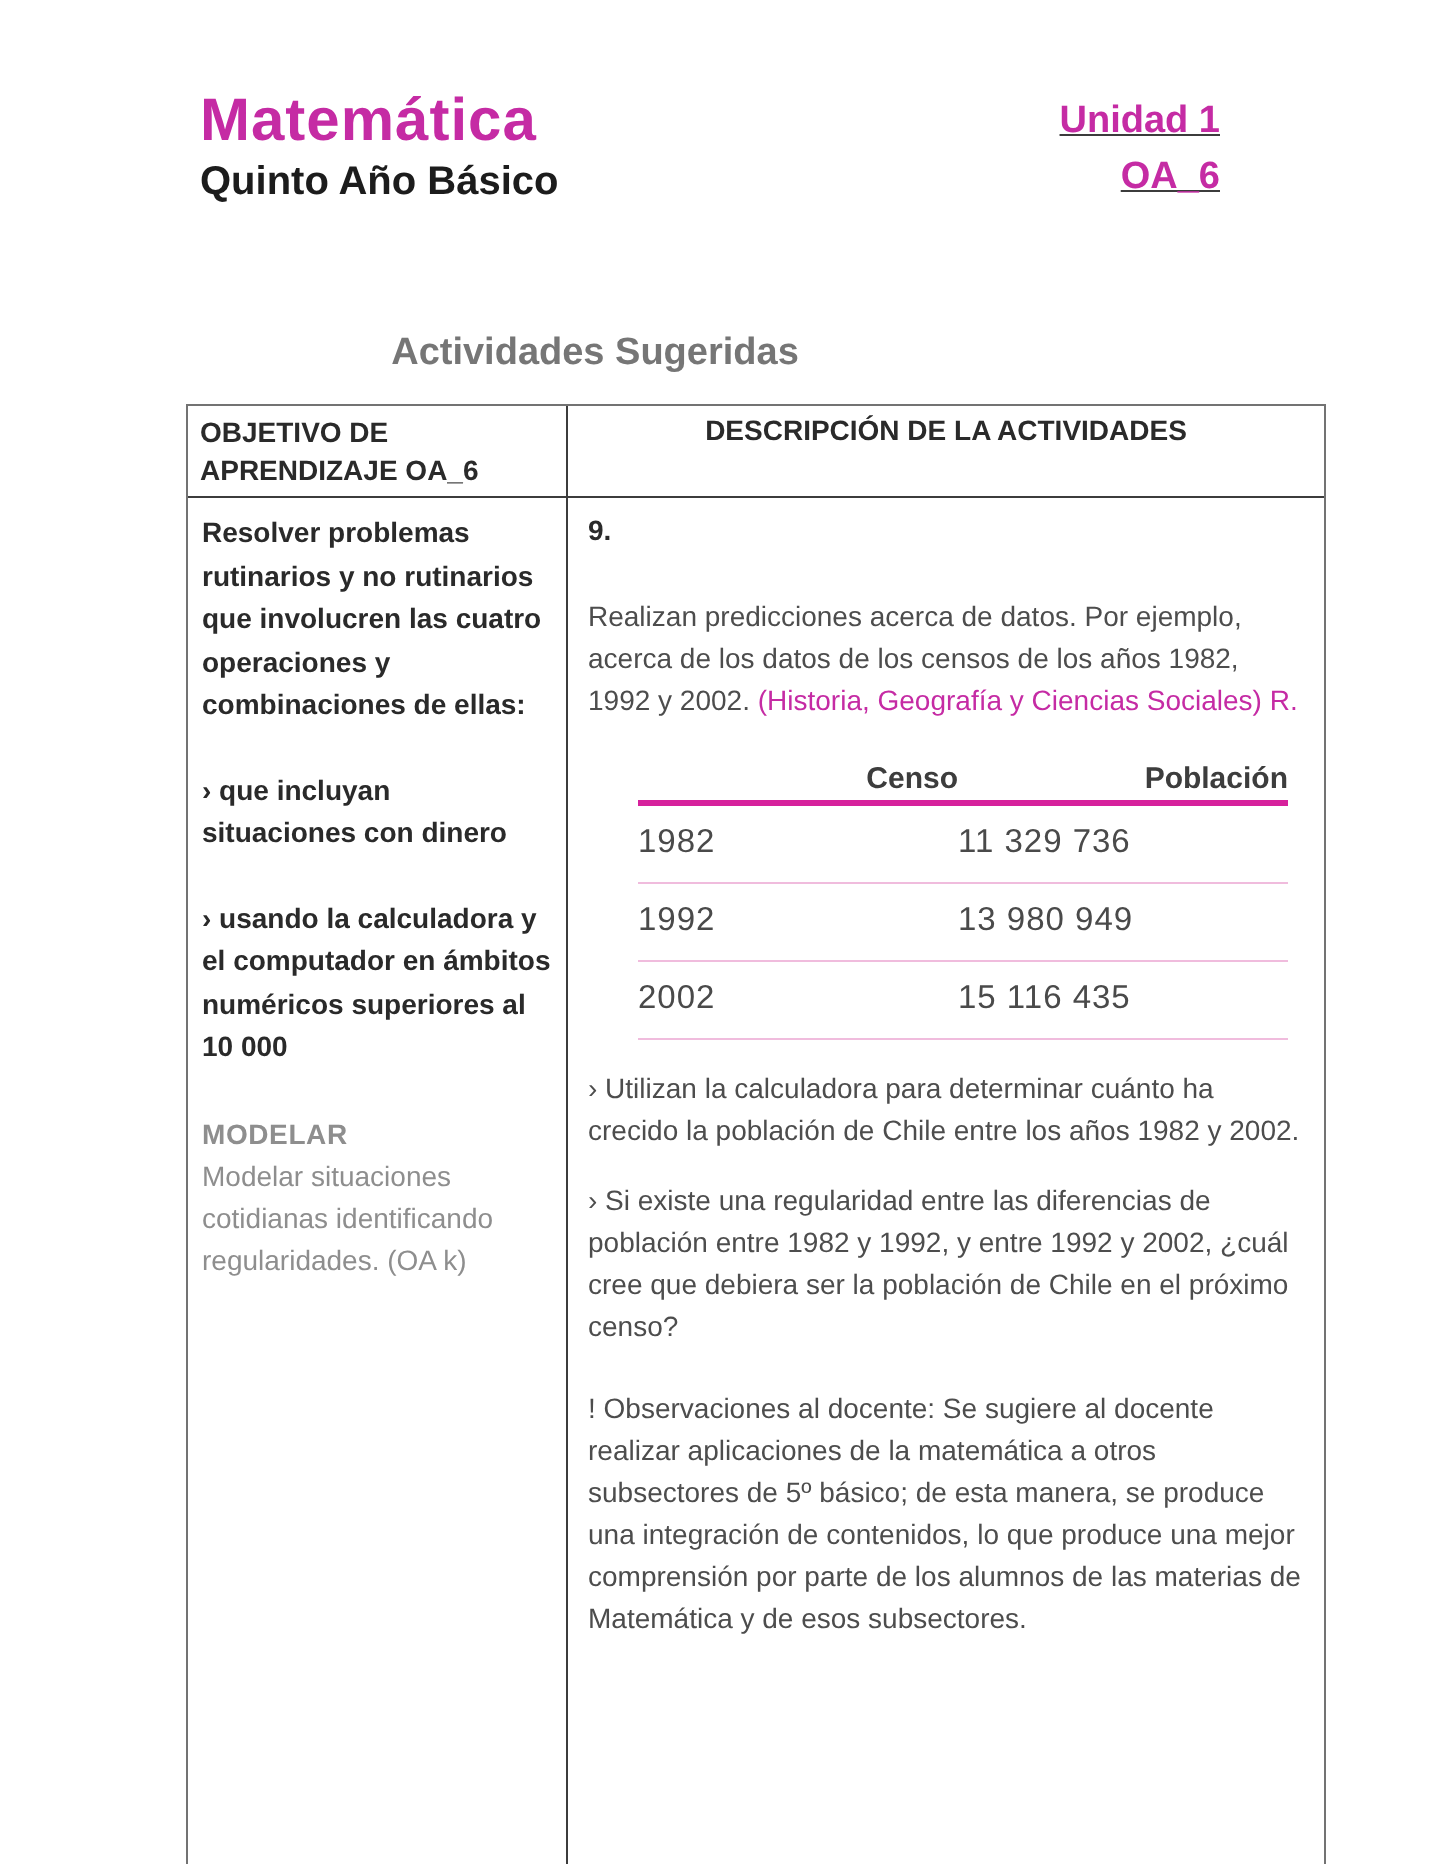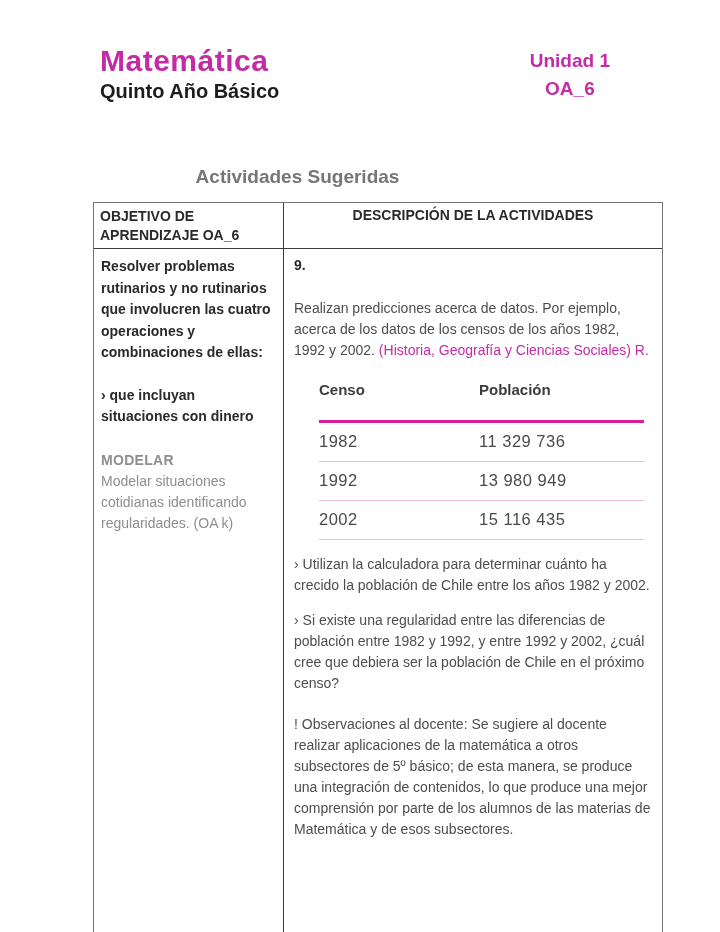--- a/index.html
+++ b/index.html
@@ -12,21 +12,21 @@
   }
 
   
   .doc-header-left { position: absolute; left: 100px; top: 44px; }
   .doc-title {
     font-size: 30px; font-weight: bold; color: #c52ba4; letter-spacing: 0.5px;
   }
   .doc-subtitle {
     font-size: 20px; font-weight: bold; color: #1c1c1c; margin-top: 2px;
   }
-  .doc-header-right { position: absolute; right: 110px; top: 50px; text-align: center; }
+  .doc-header-right { position: absolute; right: 110px; top: 50px; text-align: right; text-decoration: underline; }
   .doc-unit { font-size: 19px; font-weight: bold; color: #c52ba4; }
   .doc-oa   { font-size: 19px; font-weight: bold; color: #c52ba4; margin-top: 6px; }
 
   
   .page-title {
     position: absolute; left: 0; top: 166px; width: 595px;
     text-align: center; font-size: 19px; font-weight: bold; color: #767676;
   }
 
   
@@ -62,21 +62,21 @@
   .activity-intro { margin-bottom: 14px; }
   .magenta-ref { color: #c52ba4; }
 
   
   .census-table {
     margin: 6px 0 14px 25px; width: 325px; border-collapse: collapse;
     font-size: 16px; color: #4a4a4a;
   }
   .census-table th {
     font-size: 15px; font-weight: bold; color: #3d3d3d;
-    padding: 4px 0 20px 0; text-align: left;
+    padding: 4px 0 0 0; text-align: right;
     border-bottom: 3px solid #d6219c;
   }
   .census-table td {
     text-align: left; padding: 8px 0 9px 0;
     border-bottom: 1px solid #f0bcdd;
     font-size: 16.5px; letter-spacing: 0.5px;
   }
   .census-col-year { width: 160px; }
 
   .activity-bullet { margin-bottom: 14px; }
@@ -98,20 +98,21 @@
 
 <div class="main-table">
 
   <div class="cell cell-obj-header">OBJETIVO DE APRENDIZAJE OA_6</div>
 
   <div class="cell cell-desc-header">DESCRIPCIÓN DE LA ACTIVIDADES</div>
 
   <div class="cell cell-obj-body">
     <p>Resolver problemas rutinarios y no rutinarios que involucren las cuatro operaciones y combinaciones de ellas:</p>
     <p>› que incluyan situaciones con dinero</p>
+    <p>› usando la calculadora y el computador en ámbitos numéricos superiores al 10 000</p>
     <div class="modelar">
       <div class="modelar-heading">MODELAR</div>
       <div>Modelar situaciones cotidianas identificando regularidades. (OA k)</div>
     </div>
   </div>
 
   <div class="cell cell-desc-body">
     <div class="activity-number">9.</div>
 
     <p class="activity-intro"><span>Realizan predicciones acerca de datos. Por ejemplo, acerca de los datos de los censos de los años 1982, 1992 y 2002.</span>

